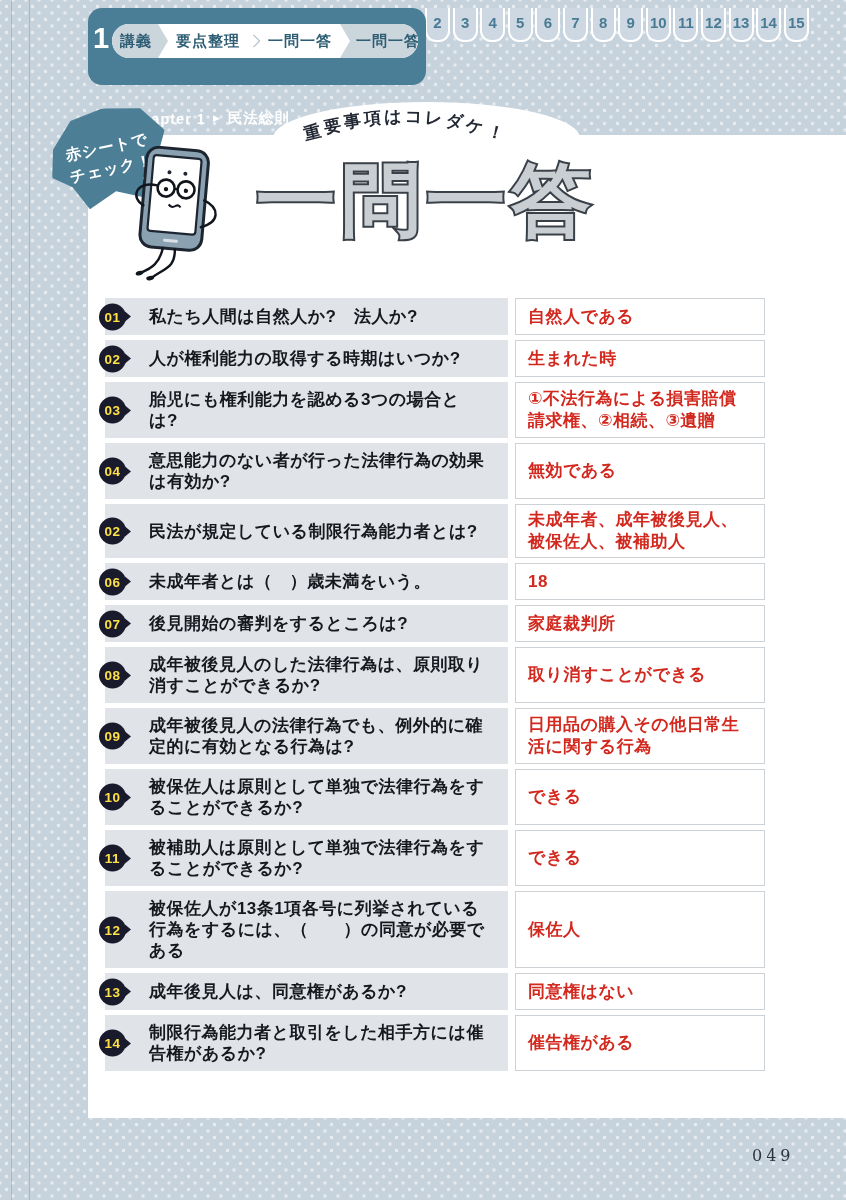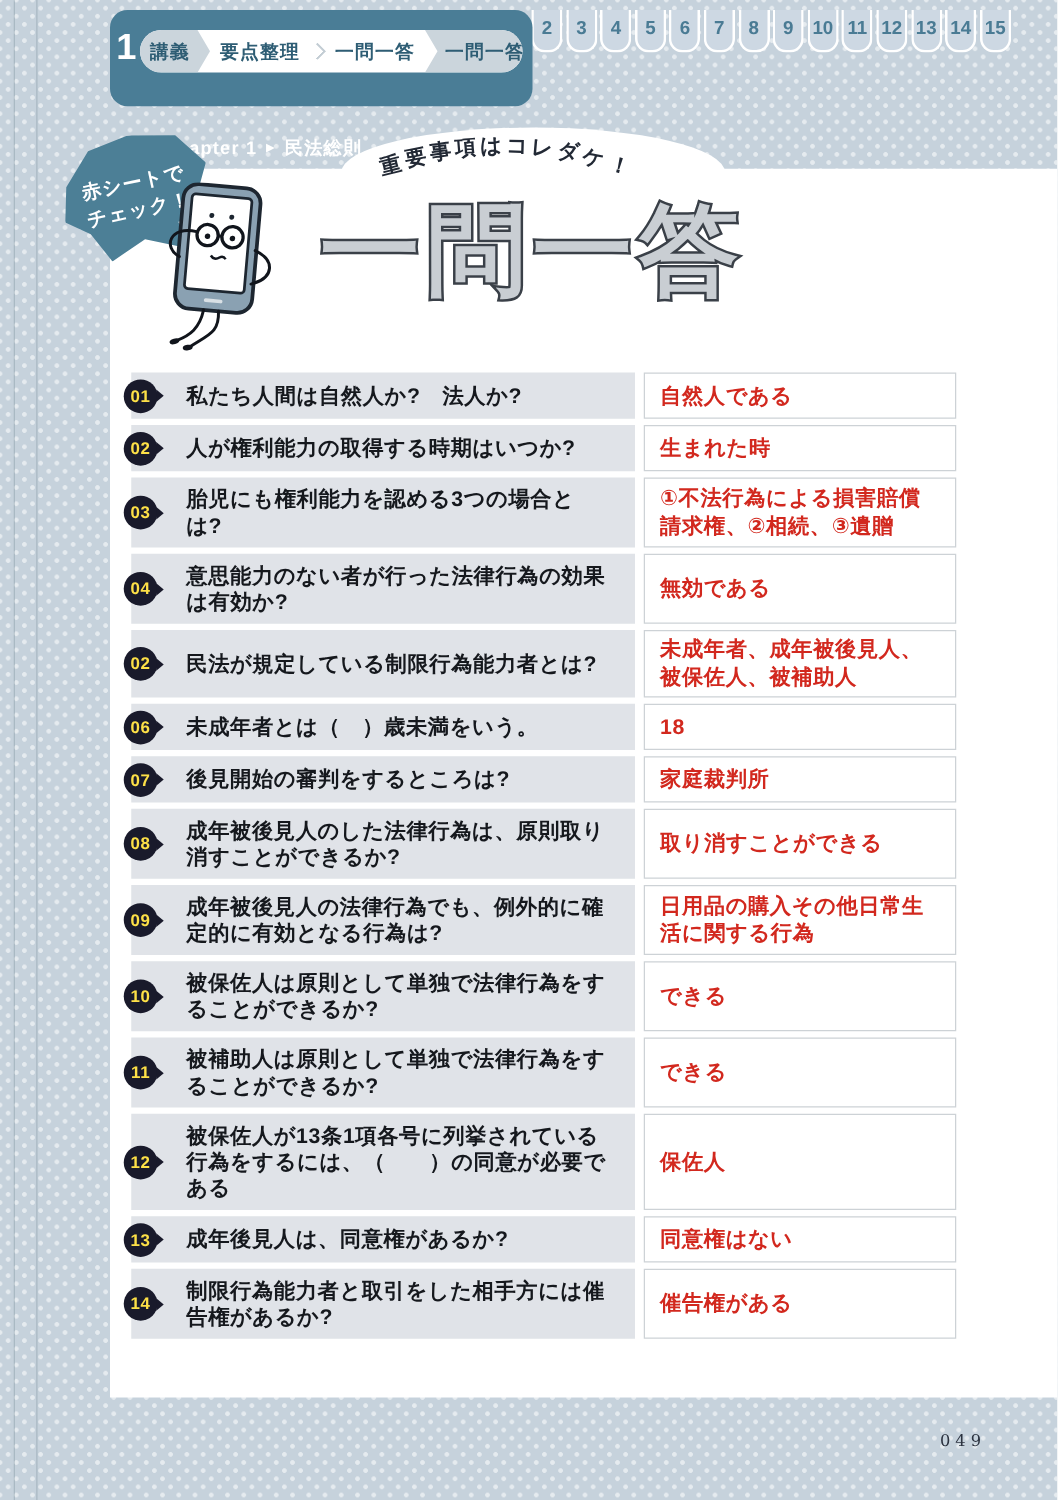--- a/index.html
+++ b/index.html
@@ -69,21 +69,21 @@
   .qbadge{position:absolute;left:-6px;top:50%;transform:translateY(-50%);
     width:27px;height:27px;background:#191a2b;border-radius:50%;
     color:#fde047;font-size:13.5px;font-weight:bold;display:flex;align-items:center;justify-content:center;}
   .qbadge::after{content:'';position:absolute;right:-5px;top:50%;transform:translateY(-50%);
     border-left:6px solid #191a2b;border-top:5px solid transparent;border-bottom:5px solid transparent;}
   .acell{margin-left:7px;flex:1;background:#fff;border:1px solid #cdd2d6;min-height:37px;
     padding:4px 12px;display:flex;align-items:center;
     color:#d2281e;font-size:17px;font-weight:bold;line-height:22px;letter-spacing:0.5px;}
 
   .page-num{position:absolute;left:752px;top:1146px;z-index:2;
-    font-family:"DejaVu Serif","Liberation Serif",serif;font-size:13px;color:#2c3340;letter-spacing:4px;}
+    font-family:"DejaVu Serif","Liberation Serif",serif;font-size:16px;color:#2c3340;letter-spacing:4px;}
 </style>
 </head>
 <body>
 
 <div class="page">
   <div class="binding"></div>
 
   <div class="chapter-box">
     <div class="unit-number">1</div>
     <div class="crumbs">

